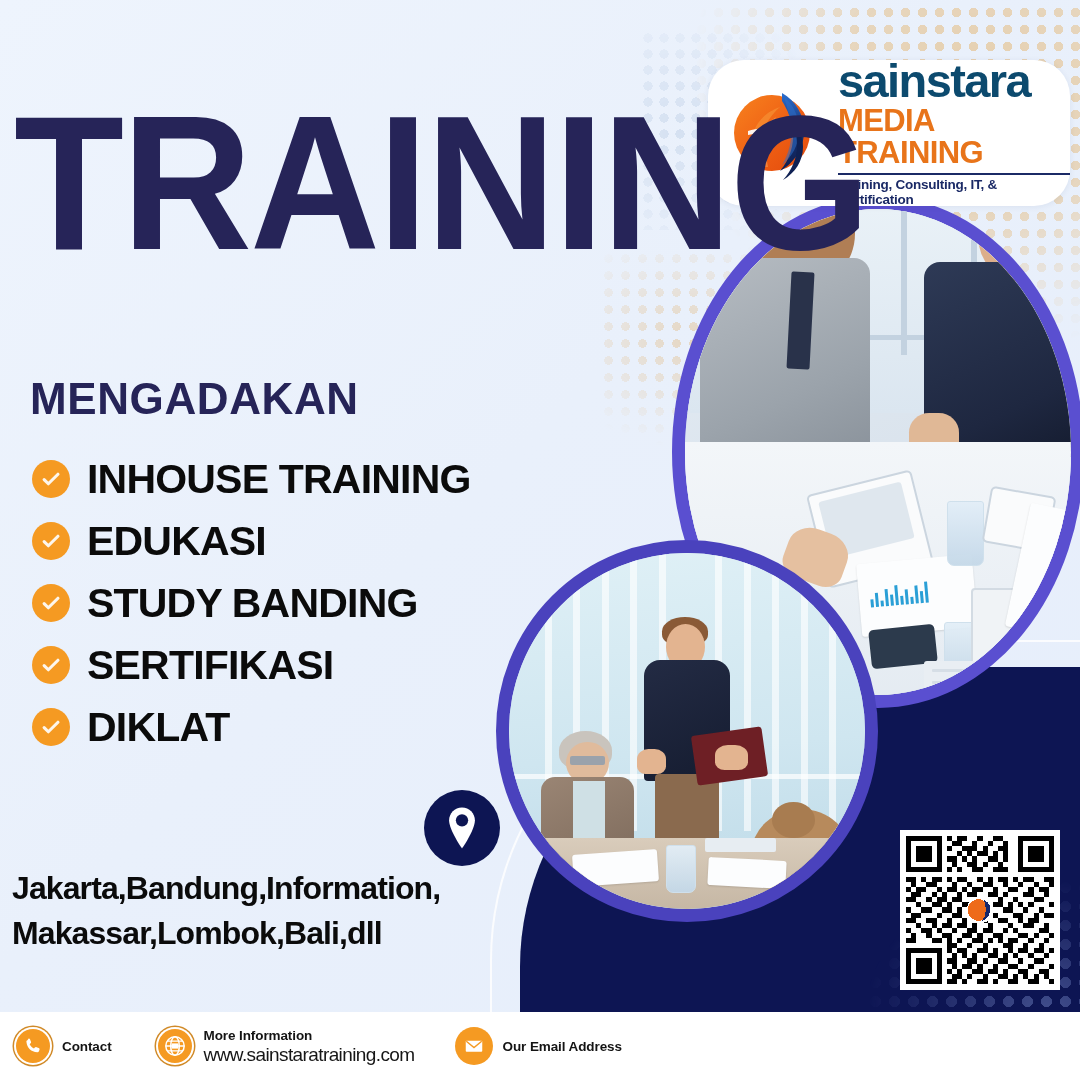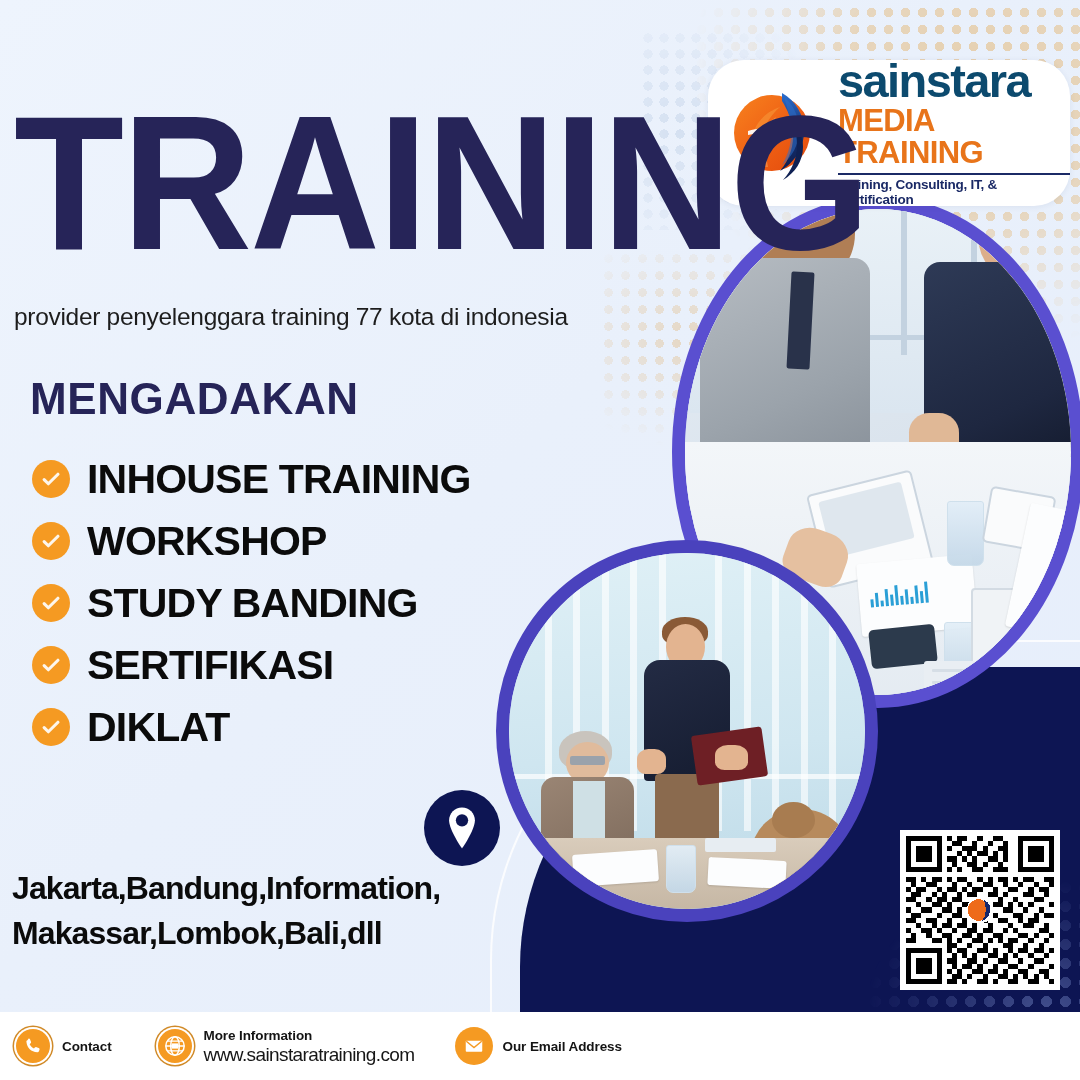--- a/index.html
+++ b/index.html
@@ -567,40 +567,39 @@
     </div>
     <div class="logo-text">
       <div class="logo-main">sainstara</div>
       <div class="logo-sub">MEDIA TRAINING</div>
       <div class="logo-rule"></div>
       <div class="logo-tag">Training, Consulting, IT, &amp; Certification</div>
     </div>
   </div>
 
   <div class="headline">TRAINING</div>
-  <div class="subhead">provider penyelenggara training 77 kota di indonesia</div>
 
   <div class="mengadakan">MENGADAKAN</div>
 
   <div class="checklist">
     <div class="chk-row">
       <span class="chk-ico">
         <svg width="22" height="22" viewBox="0 0 24 24" aria-hidden="true">
             <path d="M4.5 12.6l4.6 4.6L19.6 6.8" fill="none" stroke="#fdf6ec" stroke-width="3.4" stroke-linecap="round" stroke-linejoin="round"></path>
           </svg>
       </span>
       <span class="chk-label">INHOUSE TRAINING</span>
     </div>
     <div class="chk-row">
       <span class="chk-ico">
         <svg width="22" height="22" viewBox="0 0 24 24" aria-hidden="true">
             <path d="M4.5 12.6l4.6 4.6L19.6 6.8" fill="none" stroke="#fdf6ec" stroke-width="3.4" stroke-linecap="round" stroke-linejoin="round"></path>
           </svg>
       </span>
-      <span class="chk-label">WORKSHOP</span>
+      <span class="chk-label">EDUKASI</span>
     </div>
     <div class="chk-row">
       <span class="chk-ico">
         <svg width="22" height="22" viewBox="0 0 24 24" aria-hidden="true">
             <path d="M4.5 12.6l4.6 4.6L19.6 6.8" fill="none" stroke="#fdf6ec" stroke-width="3.4" stroke-linecap="round" stroke-linejoin="round"></path>
           </svg>
       </span>
       <span class="chk-label">STUDY BANDING</span>
     </div>
     <div class="chk-row">

